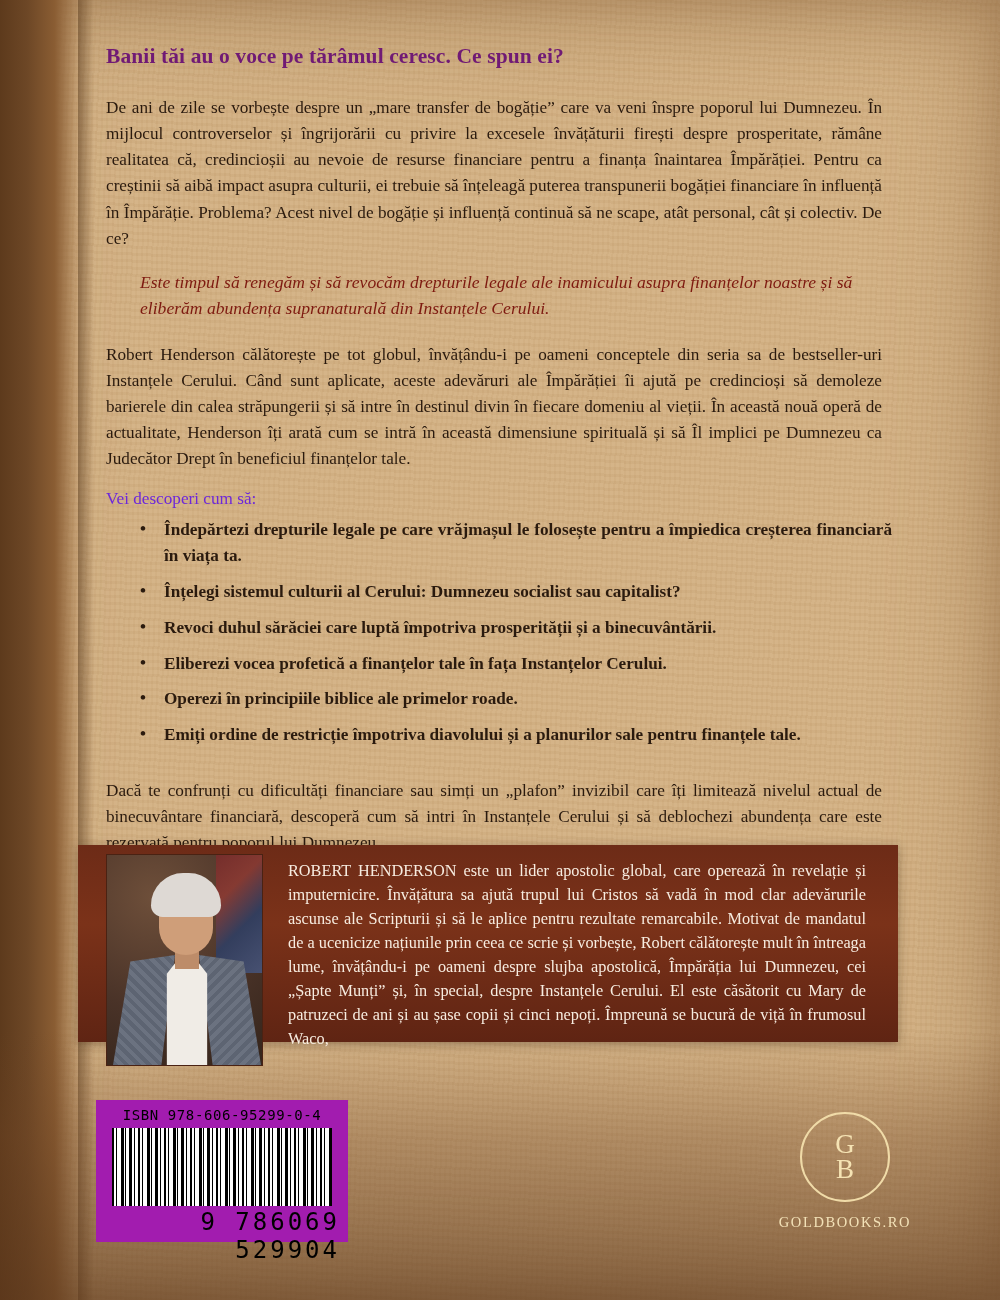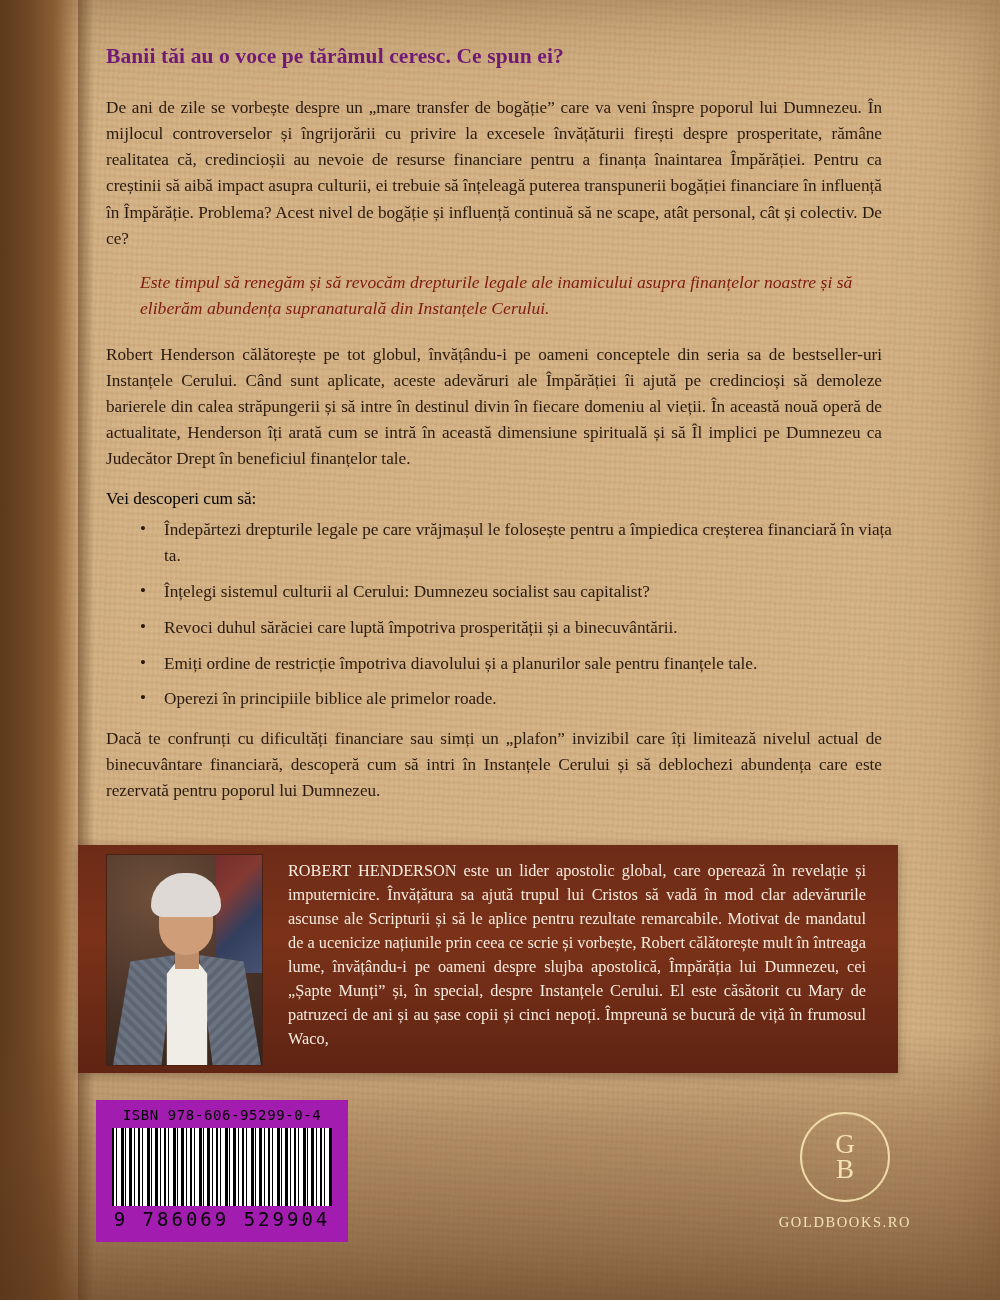--- a/index.html
+++ b/index.html
@@ -85,28 +85,29 @@
   p.pullquote {
     font-size: 17.6px;
     line-height: 1.5;
     color: #7e1a10;
     font-style: italic;
     margin: 4px 34px 20px 34px;
   }
 
   .lead-in {
     font-size: 17.2px;
-    color: #000000;
+    color: #6d28d9;
     margin: 16px 0 8px 0;
   }
 
   ul.bullets {
     list-style: none;
-    margin: 0 0 14px 0;
+    margin: 0 0 30px 0;
     padding: 0;
+    font-weight: bold;
   }
   ul.bullets li {
     position: relative;
     font-size: 17.2px;
     line-height: 1.5;
     color: #2a1a0e;
     margin: 0 0 10px 0;
     padding-left: 58px;
     text-align: justify;
     padding-right: 6px;
@@ -119,21 +120,21 @@
     font-size: 17px;
     color: #2a1a0e;
   }
 
   
   .author-band {
     position: absolute;
     left: 78px;
     top: 845px;
     width: 820px;
-    height: 228px;
+    height: 197px;
     background: linear-gradient(180deg, #6d2b17 0%, #7b3219 40%, #5f2413 100%);
     z-index: 6;
     box-shadow: 0 2px 10px rgba(40,20,8,0.35);
   }
   .author-photo {
     position: absolute;
     left: 28px;
     top: 9px;
     width: 155px;
     height: 210px;
@@ -257,24 +258,24 @@
         #000 13px, #000 14px, #fff 14px, #fff 17px,
         #000 17px, #000 20px, #fff 20px, #fff 22px,
         #000 22px, #000 23px, #fff 23px, #fff 26px);
   }
   .barcode-digits {
     position: absolute;
     top: 108px;
     left: 8px;
     width: 236px;
     font-family: "DejaVu Sans Mono", monospace;
-    font-size: 19px;
+    font-size: 24px;
     color: #000;
     letter-spacing: 3px;
-    text-align: center;
+    text-align: right;
   }
 
   .publisher {
     position: absolute;
     left: 760px;
     top: 1112px;
     width: 170px;
     text-align: center;
     z-index: 6;
   }
@@ -333,22 +334,23 @@
     <p class="pullquote">Este timpul să renegăm și să revocăm drepturile legale ale inamicului asupra finanțelor noastre și să eliberăm abundența supranaturală din Instanțele Cerului.</p>
 
     <p class="body">Robert Henderson călătorește pe tot globul, învățându-i pe oameni conceptele din seria sa de bestseller-uri Instanțele Cerului. Când sunt aplicate, aceste adevăruri ale Împărăției îi ajută pe credincioși să demoleze barierele din calea străpungerii și să intre în destinul divin în fiecare domeniu al vieții. În această nouă operă de actualitate, Henderson îți arată cum se intră în această dimensiune spirituală și să Îl implici pe Dumnezeu ca Judecător Drept în beneficiul finanțelor tale.</p>
 
     <p class="lead-in">Vei descoperi cum să:</p>
 
     <ul class="bullets">
       <li>Îndepărtezi drepturile legale pe care vrăjmașul le folosește pentru a împiedica creșterea financiară în viața ta.</li>
       <li>Înțelegi sistemul culturii al Cerului: Dumnezeu socialist sau capitalist?</li>
       <li>Revoci duhul sărăciei care luptă împotriva prosperității și a binecuvântării.</li>
+      <li>Eliberezi vocea profetică a finanțelor tale în fața Instanțelor Cerului.</li>
+      <li>Operezi în principiile biblice ale primelor roade.</li>
       <li>Emiți ordine de restricție împotriva diavolului și a planurilor sale pentru finanțele tale.</li>
-      <li>Operezi în principiile biblice ale primelor roade.</li>
     </ul>
 
     <p class="body">Dacă te confrunți cu dificultăți financiare sau simți un „plafon” invizibil care îți limitează nivelul actual de binecuvântare financiară, descoperă cum să intri în Instanțele Cerului și să deblochezi abundența care este rezervată pentru poporul lui Dumnezeu.</p>
 
   </div>
 
   <div class="author-band">
     <div class="author-photo">
       <div class="photo-bg"></div>
       <div class="photo-flag"></div>

